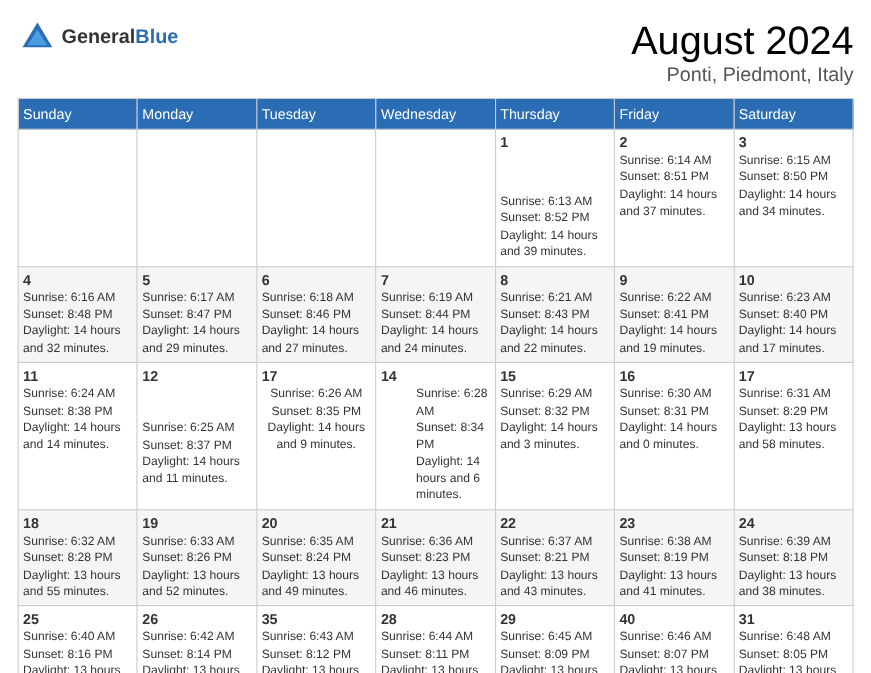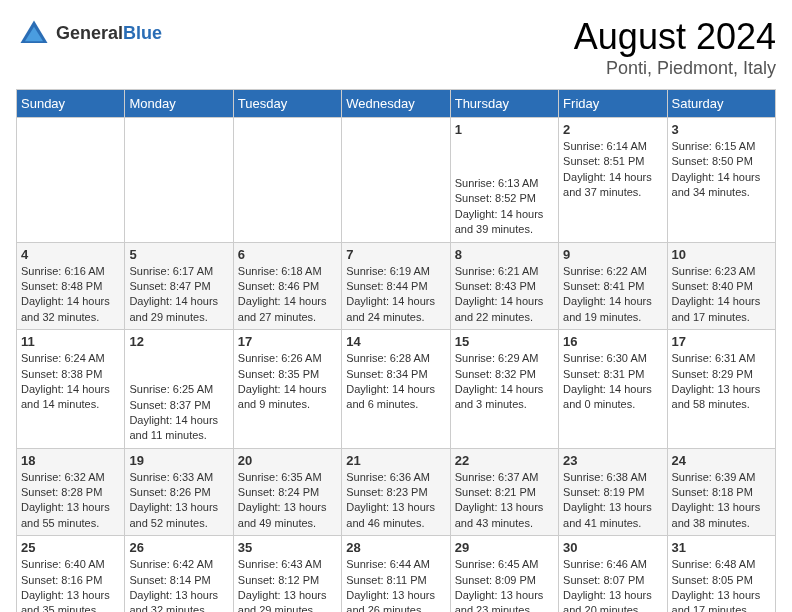--- a/index.html
+++ b/index.html
@@ -202,27 +202,27 @@
 Daylight: 14 hours and 14 minutes.</div>
         </td>
         <td>
           <div class="day-number">12</div>
           <div class="day-info" style="white-space: pre-line; margin-top: 33px;">Sunrise: 6:25 AM
 Sunset: 8:37 PM
 Daylight: 14 hours and 11 minutes.</div>
         </td>
         <td>
           <div class="day-number">17</div>
-          <div class="day-info" style="white-space: pre-line;">Sunrise: 6:26 AM
+          <div class="day-info" style="white-space: pre-line; text-align: center;">Sunrise: 6:26 AM
 Sunset: 8:35 PM
 Daylight: 14 hours and 9 minutes.</div>
         </td>
         <td>
           <div class="day-number">14</div>
-          <div class="day-info" style="white-space: pre-line;">Sunrise: 6:28 AM
+          <div class="day-info" style="white-space: pre-line; margin-left: 32px;">Sunrise: 6:28 AM
 Sunset: 8:34 PM
 Daylight: 14 hours and 6 minutes.</div>
         </td>
         <td>
           <div class="day-number">15</div>
           <div class="day-info" style="white-space: pre-line;">Sunrise: 6:29 AM
 Sunset: 8:32 PM
 Daylight: 14 hours and 3 minutes.</div>
         </td>
         <td>
@@ -307,21 +307,21 @@
 Sunset: 8:11 PM
 Daylight: 13 hours and 26 minutes.</div>
         </td>
         <td>
           <div class="day-number">29</div>
           <div class="day-info" style="white-space: pre-line;">Sunrise: 6:45 AM
 Sunset: 8:09 PM
 Daylight: 13 hours and 23 minutes.</div>
         </td>
         <td>
-          <div class="day-number">30</div>
+          <div class="day-number">40</div>
           <div class="day-info" style="white-space: pre-line;">Sunrise: 6:46 AM
 Sunset: 8:07 PM
 Daylight: 13 hours and 20 minutes.</div>
         </td>
         <td>
           <div class="day-number">31</div>
           <div class="day-info" style="white-space: pre-line;">Sunrise: 6:48 AM
 Sunset: 8:05 PM
 Daylight: 13 hours and 17 minutes.</div>
         </td>

